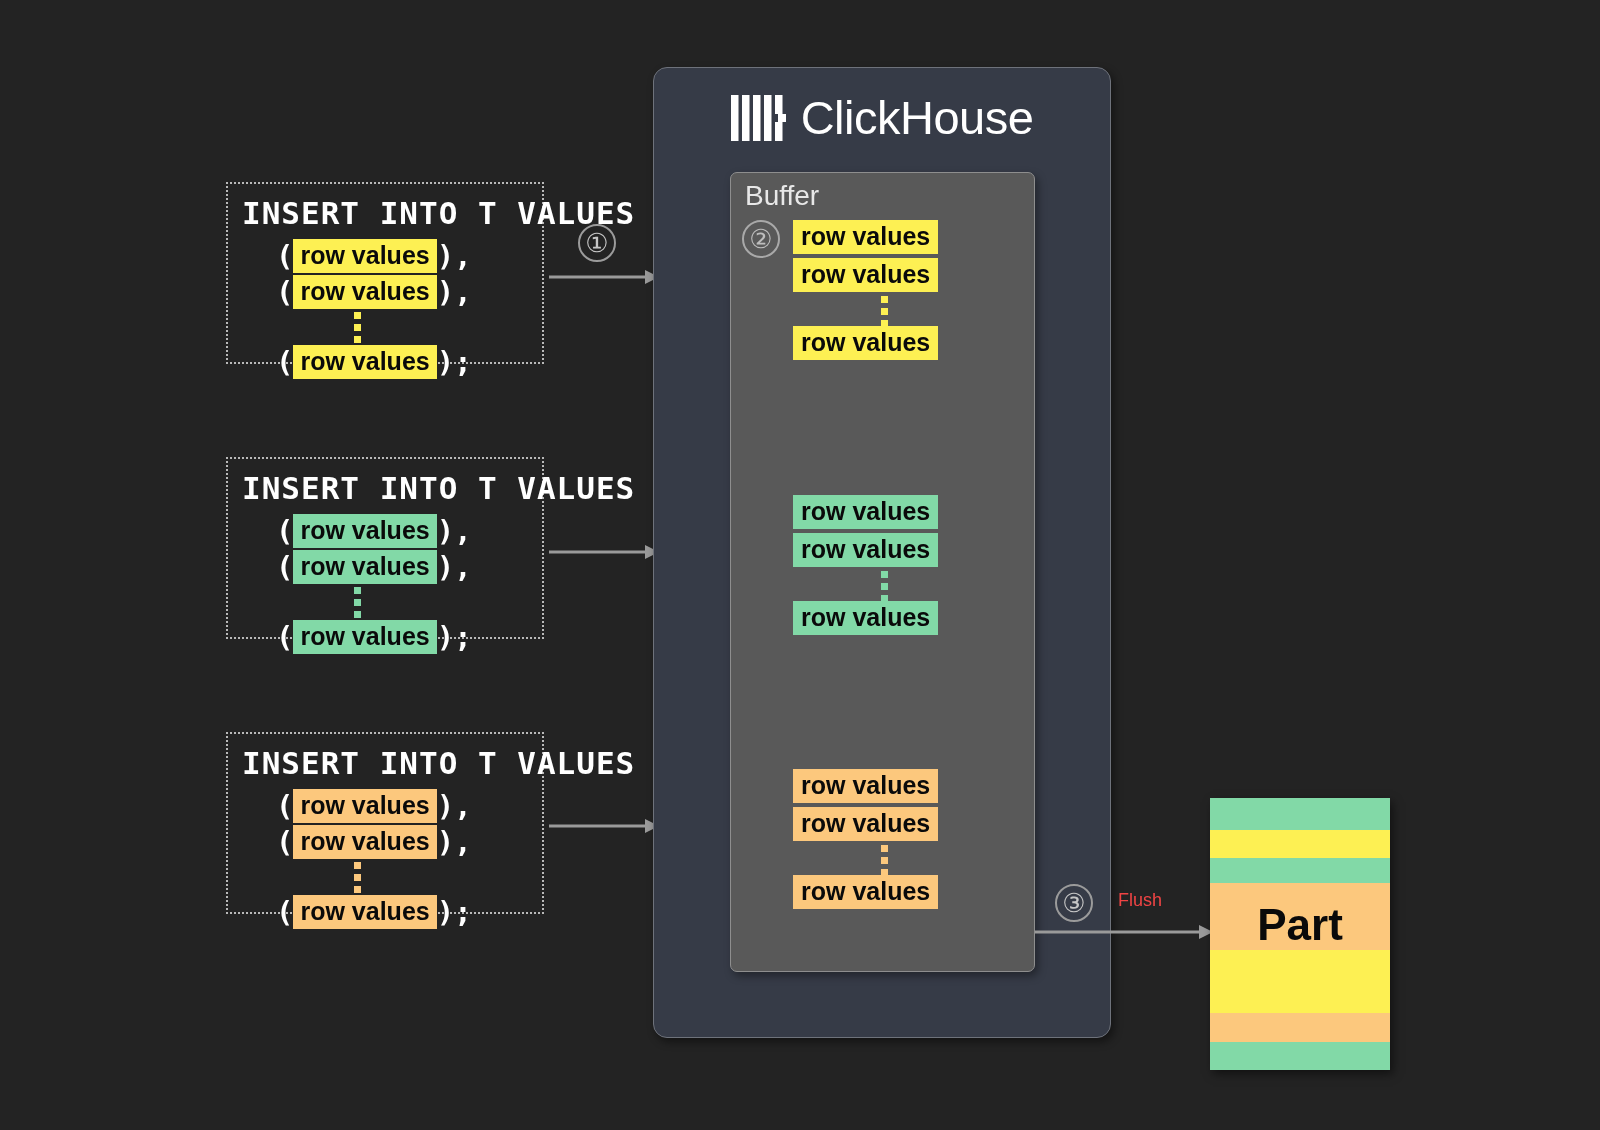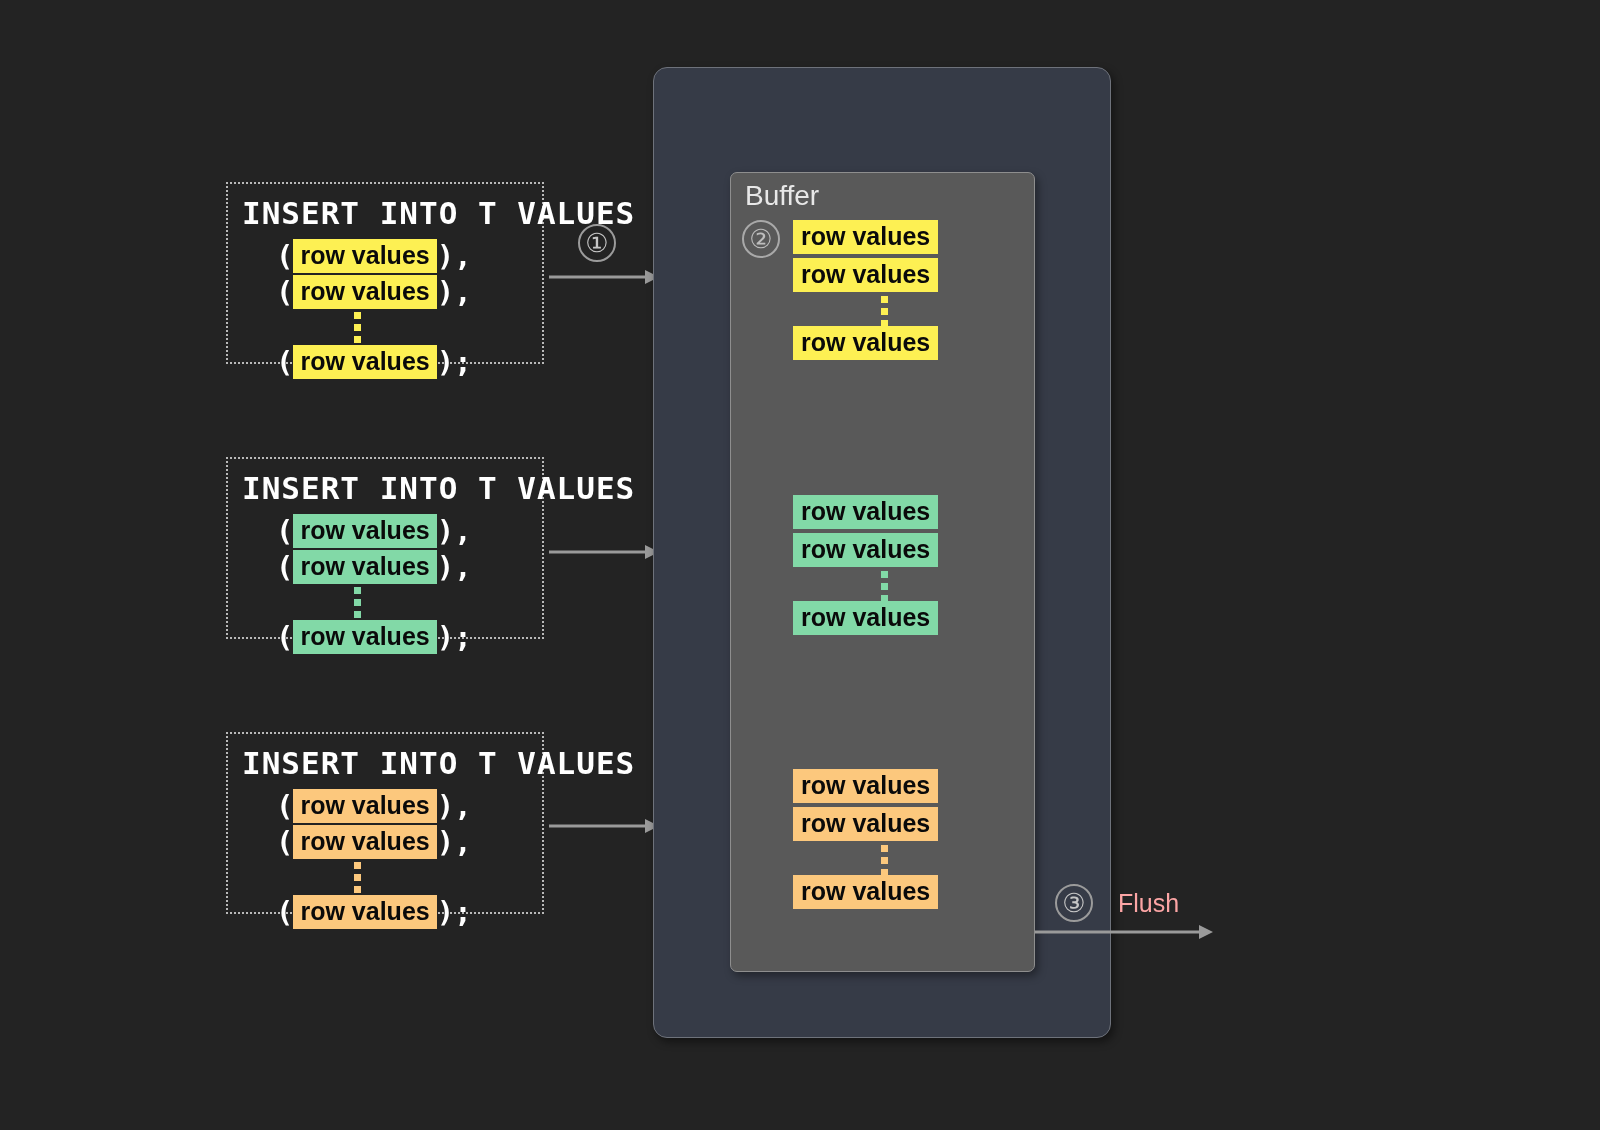--- a/index.html
+++ b/index.html
@@ -185,22 +185,22 @@
   
   .arrow {
     position: absolute;
     height: 14px;
     display: block;
   }
 
   
   .plain-label {
     position: absolute;
-    color: #fca5a5;
-    font-size: 25px;
+    color: #ef4444;
+    font-size: 18px;
     line-height: 1;
   }
 
   
   #part-block {
     position: absolute;
     left: 1210px;
     top: 798px;
     width: 180px;
     height: 272px;
@@ -312,20 +312,32 @@
     <line x1="0" y1="7" x2="96" y2="7" stroke="#9a9a9a" stroke-width="3"></line>
     <polygon points="96,0 110,7 96,14" fill="#9a9a9a"></polygon>
   </svg>
   <svg class="arrow" style="left:549px; top:819px; width:110px; height:14px;" viewBox="0 0 110 14">
     <line x1="0" y1="7" x2="96" y2="7" stroke="#9a9a9a" stroke-width="3"></line>
     <polygon points="96,0 110,7 96,14" fill="#9a9a9a"></polygon>
   </svg>
 
   <div id="ch-panel">
 
+    <div id="ch-title">
+      <svg id="ch-logo" width="56" height="46" viewBox="0 0 56 46">
+        <rect x="0" y="0" width="7.5" height="46" fill="#ffffff"></rect>
+        <rect x="11" y="0" width="7.5" height="46" fill="#ffffff"></rect>
+        <rect x="22" y="0" width="7.5" height="46" fill="#ffffff"></rect>
+        <rect x="33" y="0" width="7.5" height="46" fill="#ffffff"></rect>
+        <rect x="44" y="0" width="7.5" height="46" fill="#ffffff"></rect>
+        <rect x="44" y="19" width="11" height="8" fill="#363b47"></rect>
+        <rect x="47" y="19" width="8" height="8" fill="#ffffff"></rect>
+      </svg>
+      <span id="ch-name">ClickHouse</span>
+    </div>
 
     <div id="buffer-panel">
       <div id="buffer-label">Buffer</div>
 
       <div class="step" style="left:11px; top:47px; border-color:#a9a9a9; color:#bdbdbd;">②</div>
 
       <div class="buf-group" style="top:47px;">
         <div class="buf-row yellow">row values</div>
         <div class="buf-row yellow">row values</div>
         <div class="buf-dots yellow">
@@ -367,14 +379,24 @@
   </div>
 
   <div class="step" style="left:1055px; top:884px;">③</div>
   <div class="plain-label" style="left:1118px; top:891px;">Flush</div>
 
   <svg class="arrow" style="left:1035px; top:925px; width:178px; height:14px;" viewBox="0 0 178 14">
     <line x1="0" y1="7" x2="164" y2="7" stroke="#9a9a9a" stroke-width="3"></line>
     <polygon points="164,0 178,7 164,14" fill="#9a9a9a"></polygon>
   </svg>
 
+  <div id="part-block">
+    <div class="stripe" style="height:32px; background:#82d9a7;"></div>
+    <div class="stripe" style="height:28px; background:#fdf053;"></div>
+    <div class="stripe" style="height:25px; background:#82d9a7;"></div>
+    <div class="stripe" style="height:67px; background:#fcc87d;"></div>
+    <div class="stripe" style="height:63px; background:#fdf053;"></div>
+    <div class="stripe" style="height:29px; background:#fcc87d;"></div>
+    <div class="stripe" style="height:28px; background:#82d9a7;"></div>
+    <div id="part-label" style="top:105px;">Part</div>
+  </div>
 
 </div>
 
 </body></html>

